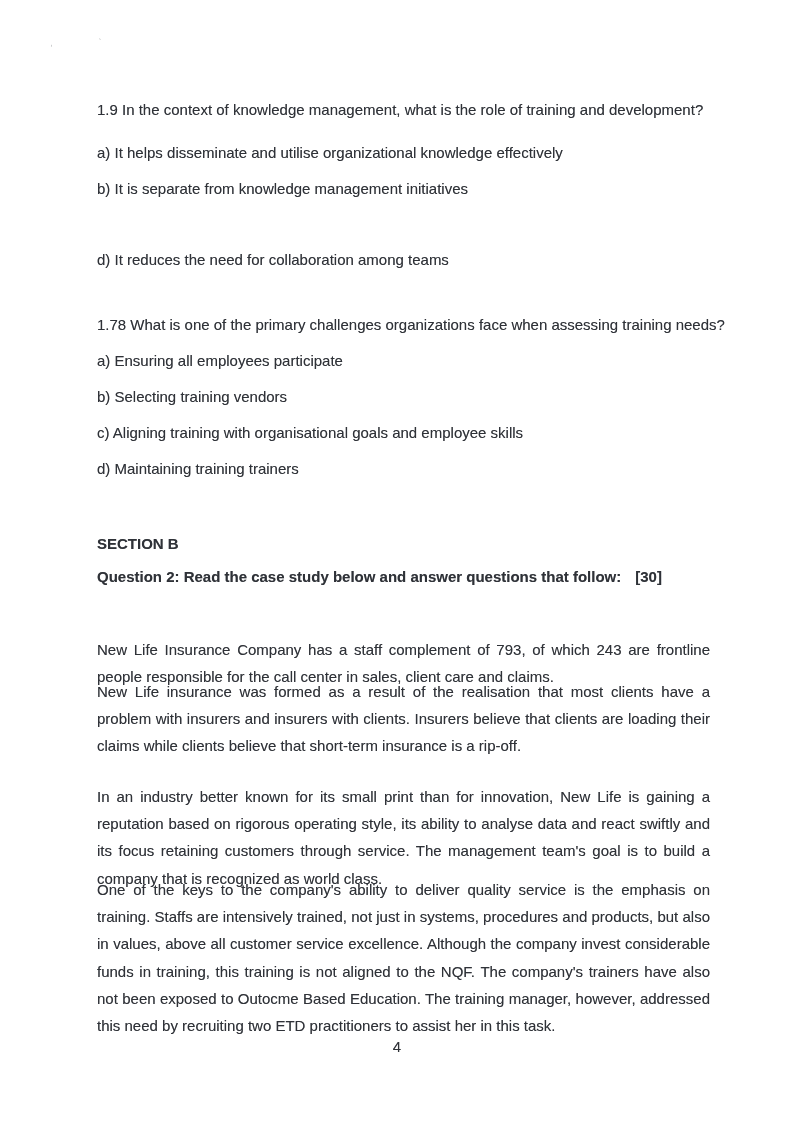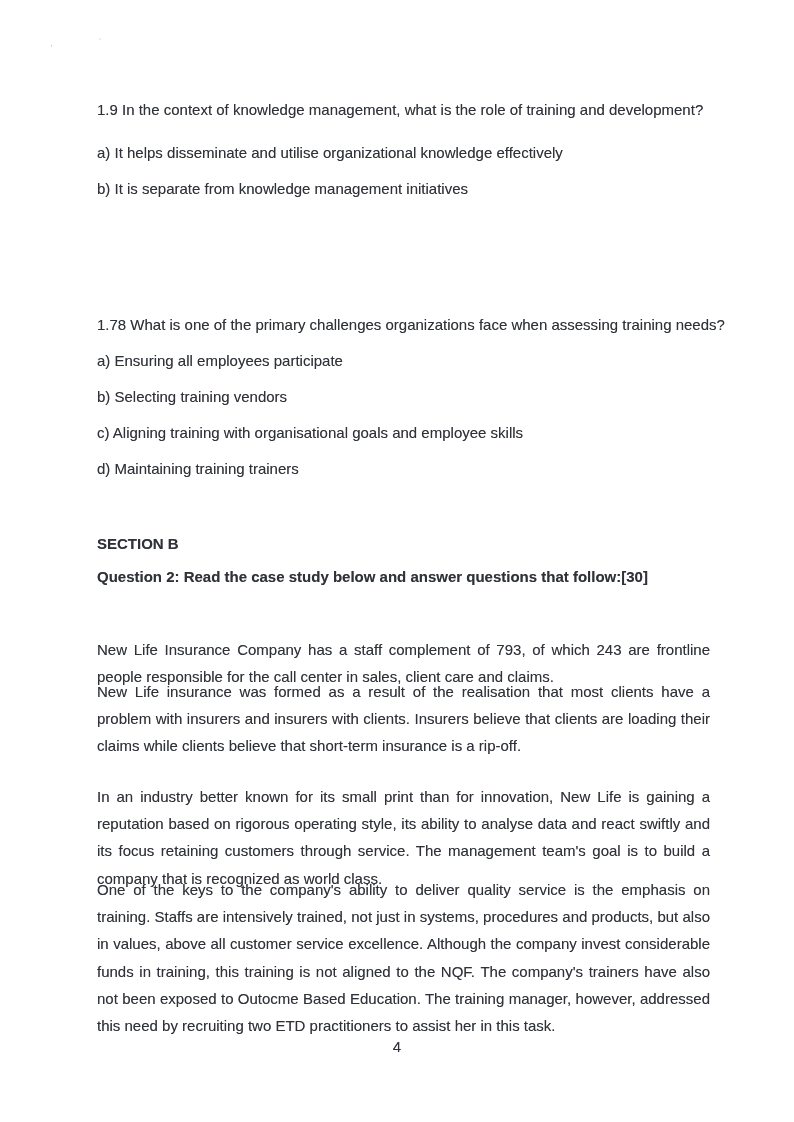--- a/index.html
+++ b/index.html
@@ -28,21 +28,21 @@
   }
   .para {
     position: absolute;
     left: 97px;
     width: 613px;
     font-size: 15px;
     line-height: 27.2px;
     text-align: justify;
   }
   .bold { font-weight: bold; }
-  .marks { font-weight: bold; }
+  .marks { margin-left: 14px; font-weight: bold; }
   .pageno {
     position: absolute;
     left: 0;
     top: 1038px;
     width: 100%;
     text-align: center;
     font-size: 15px;
   }
   .scan-mark {
     position: absolute;
@@ -58,20 +58,21 @@
 <body>
 
 <div class="page" style="--text-color: #2f3238; --page-bg: #ffffff;">
 
   <div class="scan-mark m1">ʹ</div>
   <div class="scan-mark m2">ˋ</div>
 
   <div class="line" style="top:100px">1.9 In the context of knowledge management, what is the role of training and development?</div>
   <div class="line" style="top:143px">a) It helps disseminate and utilise organizational knowledge effectively</div>
   <div class="line" style="top:179px">b) It is separate from knowledge management initiatives</div>
+  <div class="line" style="top:250px">d) It reduces the need for collaboration among teams</div>
 
   <div class="line" style="top:315px">1.78 What is one of the primary challenges organizations face when assessing training needs?</div>
   <div class="line" style="top:351px">a) Ensuring all employees participate</div>
   <div class="line" style="top:387px">b) Selecting training vendors</div>
   <div class="line" style="top:423px">c) Aligning training with organisational goals and employee skills</div>
   <div class="line" style="top:459px">d) Maintaining training trainers</div>
 
   <div class="line bold" style="top:534px">SECTION B</div>
 
   <div class="line" style="top:567px">

